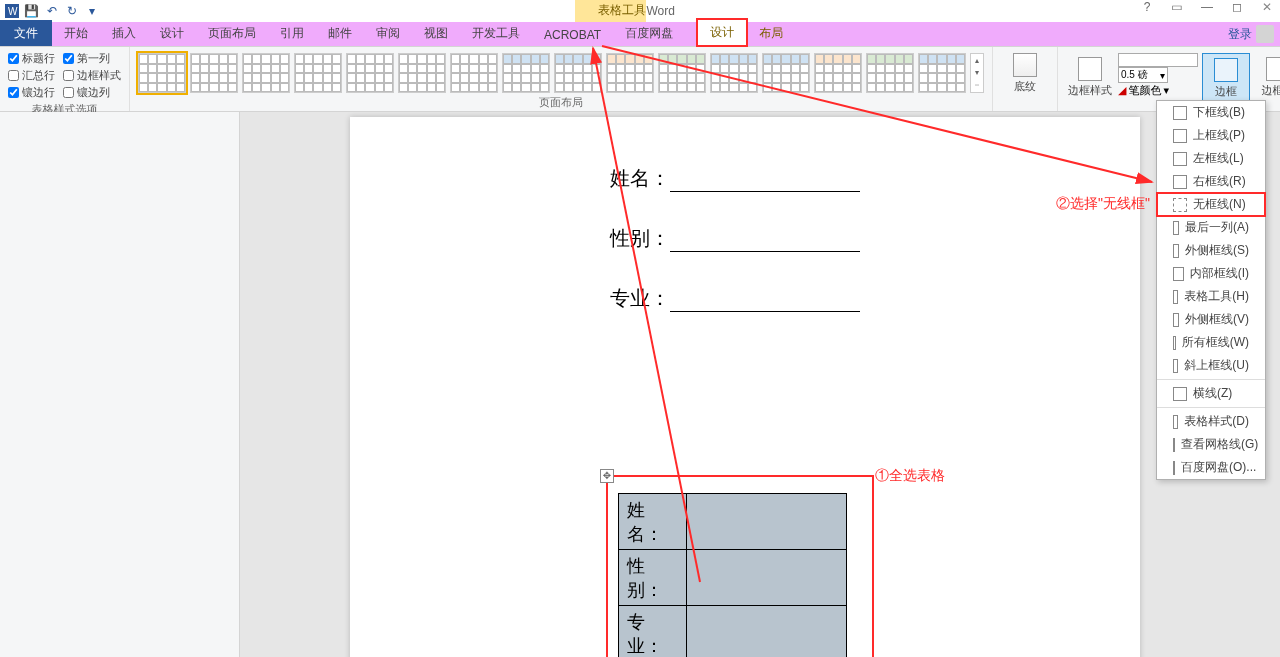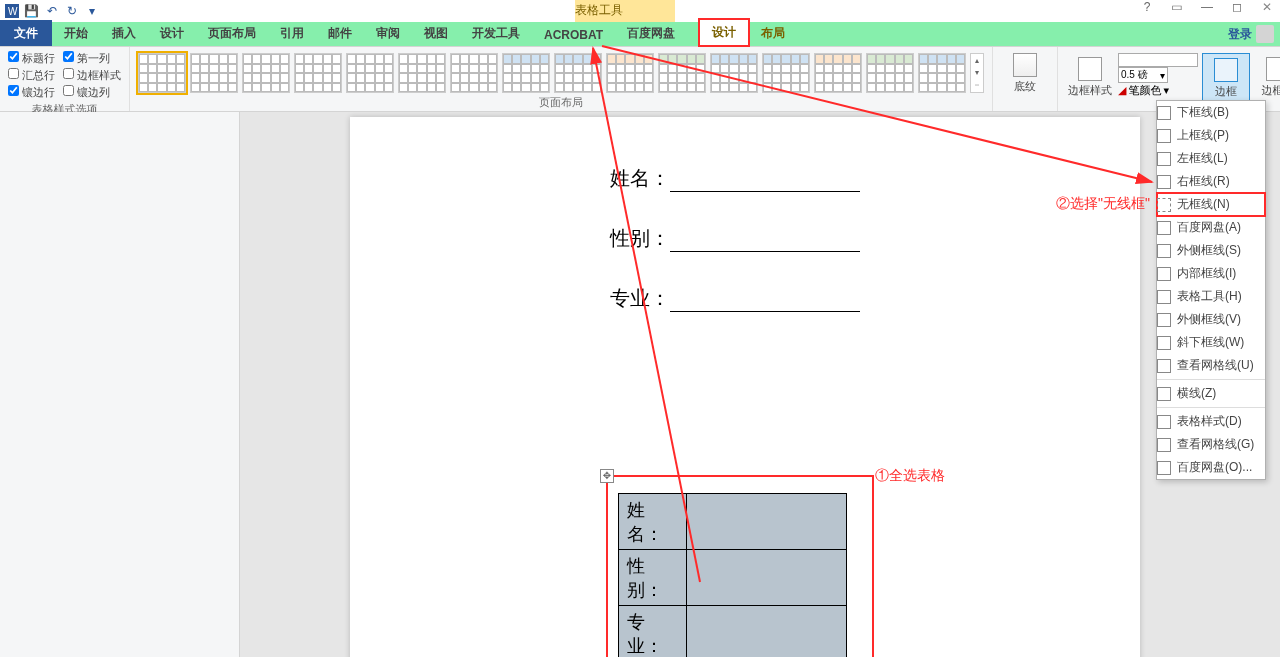--- a/index.html
+++ b/index.html
@@ -3,40 +3,40 @@
 <meta charset="utf-8">
 <style>
 * { box-sizing: border-box; margin: 0; padding: 0; font-family: "Microsoft YaHei", "Segoe UI", sans-serif; }
 body { background: #fff; width: 1280px; height: 657px; overflow: hidden; position: relative; font-size: 12px; }
 
 
 .titlebar { height: 22px; background: #fff; display: flex; align-items: center; position: relative; }
 .qat { display: flex; gap: 4px; padding-left: 4px; }
 .qat .ic { width: 16px; height: 16px; display: inline-flex; align-items: center; justify-content: center; color: #2a579a; }
 .doc-title { position: absolute; left: 50%; top: 0; transform: translateX(-50%); color: #666; font-size: 12px; line-height: 22px; }
-.context-tab-group { position: absolute; left: 575px; top: 0; width: 100px; height: 22px; background: #ffe699; color: #7a6000; text-align: left; font-size: 12px; line-height: 20px; }
+.context-tab-group { position: absolute; left: 575px; top: 0; width: 71px; height: 22px; background: #ffe699; color: #7a6000; text-align: right; font-size: 12px; line-height: 20px; }
 .winctrls { position: absolute; right: 4px; top: 0; display: flex; gap: 12px; align-items: center; color: #666; }
 .winctrls span { width: 18px; text-align: center; }
 
 
-.tabs { height: 25px; background: #86efac; display: flex; align-items: flex-end; border-bottom: 1px solid #d4d4d4; position: relative; font-weight: bold; }
+.tabs { height: 25px; background: #f0abfc; display: flex; align-items: flex-end; border-bottom: 1px solid #d4d4d4; position: relative; }
 .tab { padding: 4px 12px; font-size: 12px; color: #444; border-top: 1px solid transparent; }
 .tab.file { background: #2a579a; color: #fff; padding: 4px 14px; }
 .tab.ctx { color: #7a6000; }
 .tab.active { border: 1px solid #d4d4d4; border-bottom: 1px solid #fff; background: #fff; color: #7a6000; }
 .tab.active.design { outline: 2px solid #ff2a2a; outline-offset: -1px; }
 .login { position: absolute; right: 6px; top: 3px; color: #2a579a; font-size: 12px; display: flex; align-items: center; gap: 4px; }
 .avatar { width: 18px; height: 18px; background: #d4d4d4; border-radius: 2px; display: inline-block; }
 
 
 .ribbon { height: 65px; background: #f5f6f7; border-bottom: 1px solid #d4d4d4; display: flex; }
 .group { border-right: 1px solid #e0e0e0; padding: 2px 8px 0 8px; display: flex; flex-direction: column; }
 .group-label { font-size: 11px; color: #666; text-align: center; margin-top: auto; padding: 2px 0; }
 .style-opts { display: grid; grid-template-columns: auto auto; gap: 2px 8px; padding-top: 2px; }
-.style-opts label { display: flex; align-items: flex-start; gap: 3px; font-size: 11px; color: #444; white-space: nowrap; }
+.style-opts label { display: flex; align-items: center; gap: 3px; font-size: 11px; color: #444; white-space: nowrap; }
 .style-opts input { width: 11px; height: 11px; }
 
 .gallery { display: flex; gap: 4px; align-items: flex-start; padding-top: 4px; }
 .tstyle { width: 48px; height: 40px; border: 1px solid #ccc; background: #fff; display: grid; grid-template-columns: repeat(5,1fr); grid-template-rows: repeat(4,1fr); }
 .tstyle.sel { outline: 2px solid #f0b000; }
 .tstyle div { border: 0.5px solid #bbb; }
 .tstyle.blue div:nth-child(-n+5) { background: #cfe2f3; }
 .tstyle.orange div:nth-child(-n+5) { background: #fce5cd; }
 .tstyle.green div:nth-child(-n+5) { background: #d9ead3; }
 .gallery .more { width: 14px; height: 40px; border: 1px solid #ccc; background: #fff; display: flex; flex-direction: column; justify-content: space-around; align-items: center; color: #666; font-size: 8px; }
@@ -64,21 +64,21 @@
 .tbl-handle { position: absolute; left: -8px; top: -8px; width: 14px; height: 14px; border: 1px solid #888; background: #fff; font-size: 10px; line-height: 12px; text-align: center; color: #666; }
 .tbl { position: absolute; left: 10px; top: 16px; border: 1px solid #000; border-collapse: collapse; background: #b8c4ce; }
 .tbl td { border: 1px solid #000; height: 56px; padding: 0 8px; font-family: SimSun, serif; font-size: 18px; }
 .tbl td.c1 { width: 68px; }
 .tbl td.c2 { width: 160px; }
 
 .annot { position: absolute; color: #ff2a2a; font-size: 14px; font-weight: 500; }
 
 
 .border-menu { position: absolute; right: 14px; top: 100px; width: 110px; background: #fff; border: 1px solid #b0b0b0; box-shadow: 2px 2px 6px rgba(0,0,0,0.2); z-index: 20; }
-.border-menu .mi { display: flex; align-items: center; gap: 6px; padding: 3px 0; font-size: 12px; color: #444; white-space: nowrap; }
+.border-menu .mi { display: flex; align-items: center; gap: 6px; padding: 3px 16px; font-size: 12px; color: #444; white-space: nowrap; }
 .border-menu .mi .micon { width: 14px; height: 14px; border: 1px solid #888; display: inline-block; position: relative; }
 .border-menu .mi.hl { outline: 2px solid #ff2a2a; outline-offset: -1px; }
 .border-menu .sep { height: 1px; background: #ddd; margin: 2px 0; }
 
 
 svg.overlay { position: absolute; left: 0; top: 0; pointer-events: none; z-index: 30; }
 
 </style>
 </head>
 <body>
@@ -610,45 +610,45 @@
   <div class="mi">
       <span class="micon"></span>
       <span>右框线(R)</span>
     </div>
   <div class="mi hl">
       <span class="micon" style="border-style:dashed"></span>
       <span>无框线(N)</span>
     </div>
   <div class="mi">
       <span class="micon"></span>
-      <span>百度网盘(A)</span>
+      <span>最后一列(A)</span>
     </div>
   <div class="mi">
       <span class="micon"></span>
       <span>外侧框线(S)</span>
     </div>
   <div class="mi">
       <span class="micon"></span>
       <span>内部框线(I)</span>
     </div>
   <div class="mi">
       <span class="micon"></span>
       <span>表格工具(H)</span>
     </div>
   <div class="mi">
       <span class="micon"></span>
       <span>外侧框线(V)</span>
     </div>
   <div class="mi">
       <span class="micon"></span>
-      <span>斜下框线(W)</span>
-    </div>
-  <div class="mi">
-      <span class="micon"></span>
-      <span>查看网格线(U)</span>
+      <span>所有框线(W)</span>
+    </div>
+  <div class="mi">
+      <span class="micon"></span>
+      <span>斜上框线(U)</span>
     </div>
   <div class="sep"></div>
   <div class="mi">
       <span class="micon"></span>
       <span>横线(Z)</span>
     </div>
   <div class="sep"></div>
   <div class="mi">
       <span class="micon"></span>
       <span>表格样式(D)</span>

